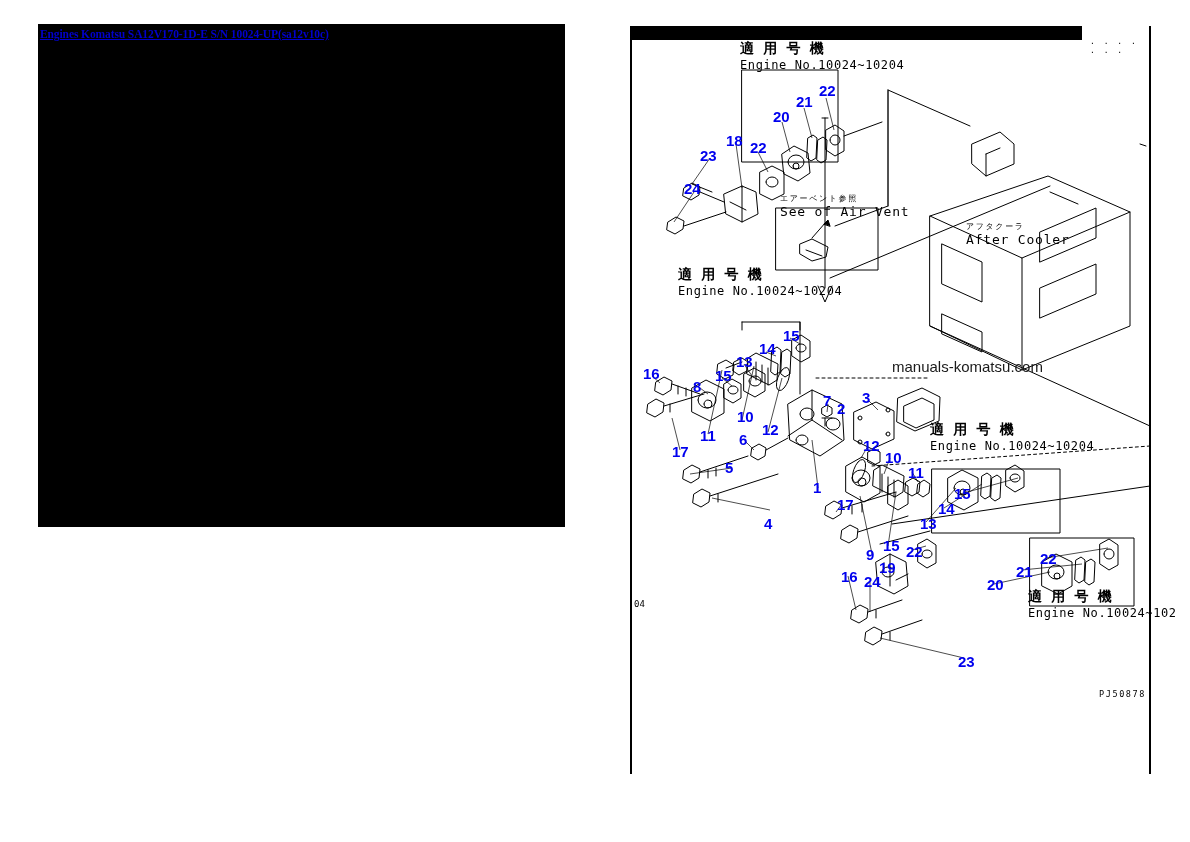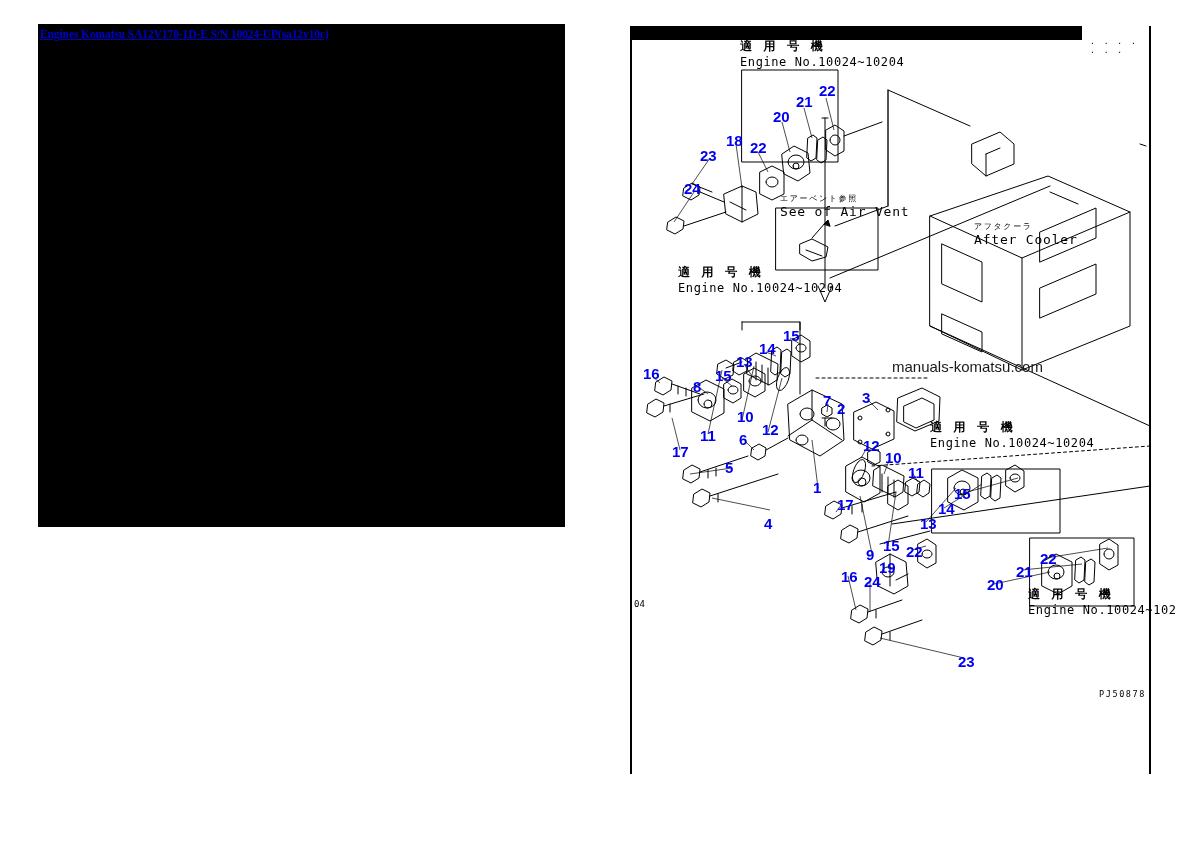--- a/index.html
+++ b/index.html
@@ -85,24 +85,23 @@
 
   
   .jp-block {
     position: absolute;
     font-family: "DejaVu Sans", sans-serif;
     color: #000000;
     white-space: nowrap;
     line-height: 1.25;
   }
   .jp-line1 {
-    font-size: 12px;
+    font-size: 14px;
     letter-spacing: 2.2px;
     font-weight: bold;
-    font-family: Liberation Mono, monospace;
   }
   .jp-line2 {
     font-family: "DejaVu Sans Mono", monospace;
     font-size: 12px;
     letter-spacing: 0.6px;
   }
   .caption-small {
     position: absolute;
     font-family: "DejaVu Sans", sans-serif;
     color: #000000;
@@ -433,21 +432,21 @@
     <div class="jp-block" style="left:398px; top:562px;">
       <div class="jp-line1">適 用 号 機</div>
       <div class="jp-line2">Engine No.10024~102</div>
     </div>
 
     <div class="caption-small" style="left:150px; top:168px;">
       <div class="caption-jp">エアーベント参照</div>
       <div class="caption-en">See of Air Vent</div>
     </div>
 
-    <div class="caption-small" style="left:344px; top:196px;">
+    <div class="caption-small" style="left:336px; top:196px;">
       <div class="caption-jp">アフタクーラ</div>
       <div class="caption-en">After Cooler</div>
     </div>
 
     <div id="callout-layer">
         <div class="callout" style="left: 189px; top: 57px;">22</div>
         <div class="callout" style="left: 166px; top: 68px;">21</div>
         <div class="callout" style="left: 143px; top: 83px;">20</div>
         <div class="callout" style="left: 96px; top: 107px;">18</div>
         <div class="callout" style="left: 120px; top: 114px;">22</div>

